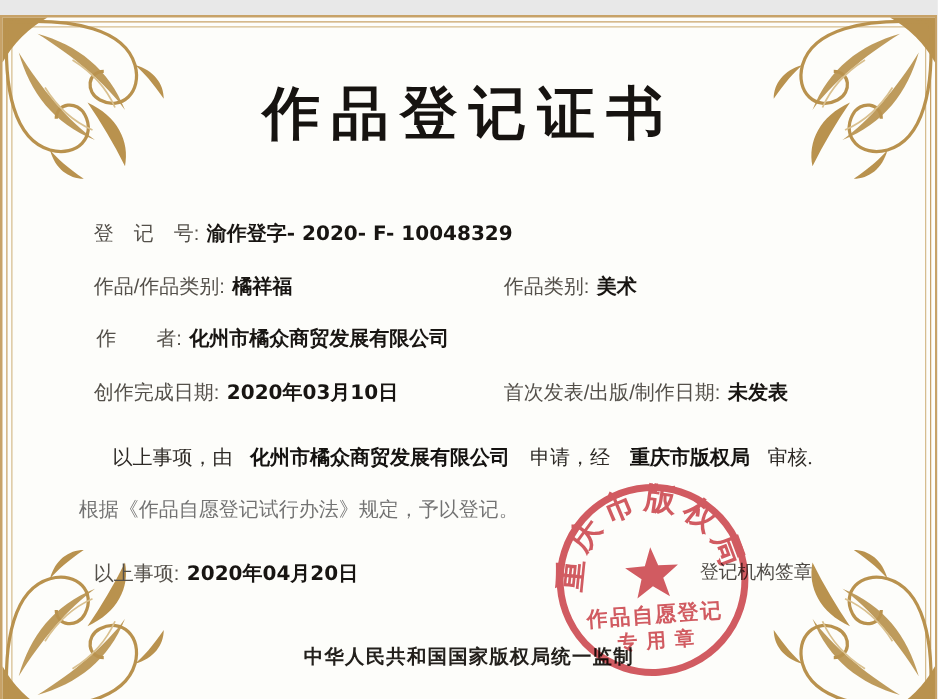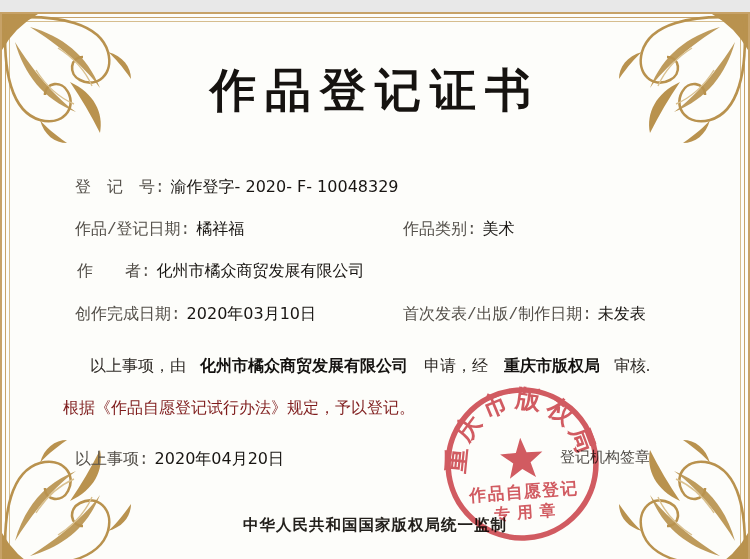--- a/index.html
+++ b/index.html
@@ -8,33 +8,33 @@
     background:#fdfdfa;overflow:hidden;
     font-family:"Liberation Serif","DejaVu Serif",serif;
   }
   .borders{position:absolute;left:0;top:0;width:750px;height:559px;pointer-events:none;}
   .title{
     position:absolute;left:0;right:0;top:48px;text-align:center;
     font-size:46px;font-weight:bold;color:#161310;letter-spacing:9px;
     font-family:"Liberation Serif","DejaVu Serif",serif;
   }
   .row{position:absolute;font-size:16px;white-space:nowrap;}
-  .lbl{color:#54504a;font-family:Liberation Mono, monospace;}
-  .val{color:#181512;font-weight:normal;font-family:"DejaVu Sans","Liberation Sans",sans-serif;margin-left:6px;}
+  .lbl{color:#54504a;font-family:Liberation Sans, sans-serif;}
+  .val{color:#181512;font-weight:bold;font-family:"DejaVu Sans","Liberation Sans",sans-serif;margin-left:6px;}
   .r-regno{left:75px;top:165px;}
   .r-name{left:75px;top:207px;}
   .r-cat{left:403px;top:207px;}
   .r-author{left:77px;top:249px;}
   .r-holder{left:403px;top:249px;}
   .r-credate{left:75px;top:292px;text-align:right;}
   .r-pubdate{left:403px;top:292px;}
   .r-regdate{left:75px;top:437px;}
   .r-sign{left:560px;top:436px;font-size:15px;color:#4e4a45;}
   .stmt1{left:90px;top:344px;color:#2e2a26;}
-  .stmt2{left:63px;top:386px;color:#7f1d1d;}
+  .stmt2{left:63px;top:386px;color:#737373;}
   .stmt1 .b{font-weight:bold;color:#141210;font-family:"DejaVu Sans","Liberation Sans",sans-serif;}
   .gap1{margin-left:14px;} .gap2{margin-left:16px;}
   .footer{
     position:absolute;left:0;right:0;top:503px;text-align:center;
     font-size:15.5px;font-weight:bold;color:#23201c;letter-spacing:1px;
   }
   .seal{
     position:absolute;left:441px;top:371px;width:162px;height:162px;
     opacity:.9;mix-blend-mode:multiply;
   }
@@ -70,21 +70,21 @@
     <use href="#corner" transform="translate(748,557) scale(-1,-1)"></use>
   </svg>
 
   <div class="title">作品登记证书</div>
 
   <div class="row r-regno">
     <span class="lbl">登　记　号:</span><span class="val">渝作登字- 2020- F- 10048329</span>
   </div>
 
   <div class="row r-name">
-    <span class="lbl">作品/登记日期:</span><span class="val">橘祥福</span>
+    <span class="lbl">作品/作品类别:</span><span class="val">橘祥福</span>
   </div>
 
   <div class="row r-cat">
     <span class="lbl">作品类别:</span><span class="val">美术</span>
   </div>
 
   <div class="row r-author">
     <span class="lbl">作　　者:</span><span class="val">化州市橘众商贸发展有限公司</span>
   </div>
 

